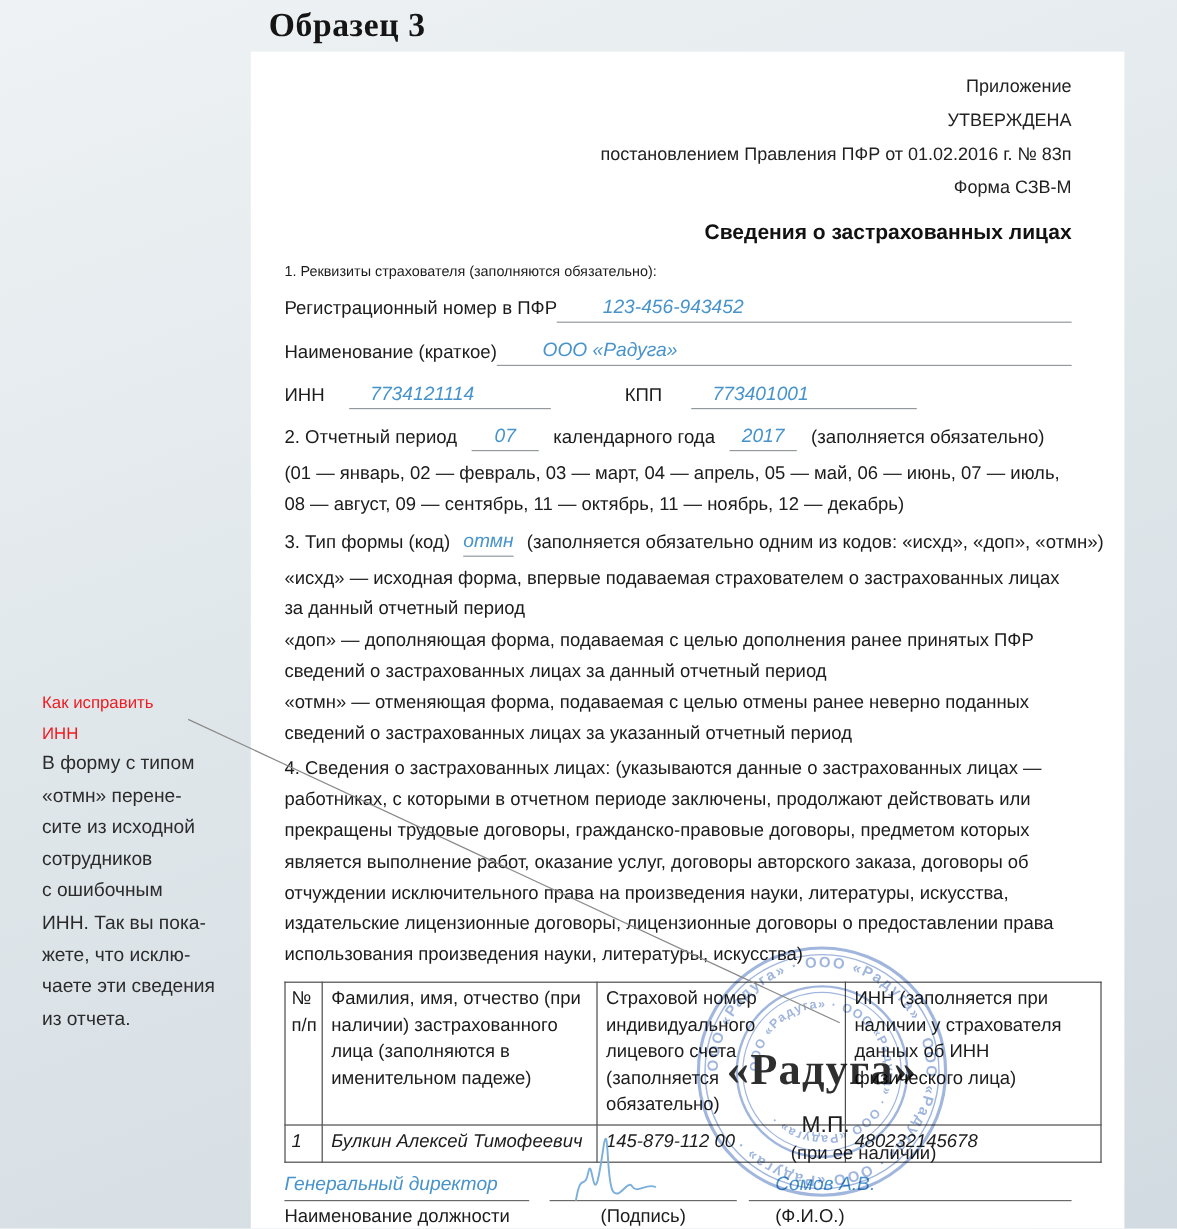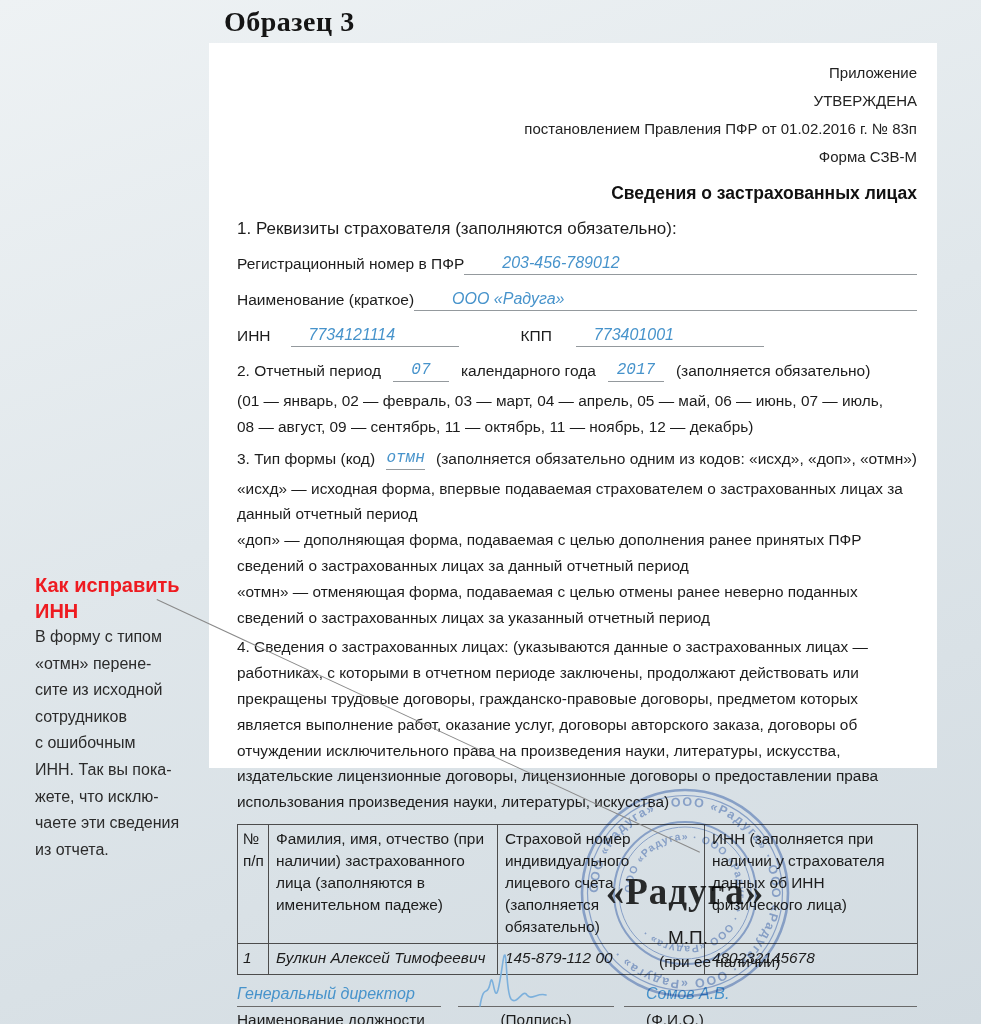--- a/index.html
+++ b/index.html
@@ -7,37 +7,37 @@
   .canvas {
     position:relative; width:981px; height:1024px; overflow:hidden;
     background:linear-gradient(160deg,#eef2f4 0%,#e0e7eb 45%,#d2dbe1 100%);
   }
   .sample-title {
     position:absolute; left:224px; top:6px;
     font-family:"Liberation Serif","DejaVu Serif",serif;
     font-size:28px; font-weight:bold; color:#151515; letter-spacing:.5px;
   }
   .page {
-    position:absolute; left:209px; top:43px; width:728px; height:725px;
-    background:#ffffff; padding:16px 20px 0 28px;
+    position:absolute; left:209px; top:43px; width:728px; height:981px;
+    background:#ffffff; padding:16px 44px 0 28px;
   }
   
   .doc-header { text-align:right; font-size:15px; line-height:28px; color:#222; }
   .doc-title  { margin-top:12px; text-align:right; font-size:17.5px; font-weight:bold; color:#111; }
-  .sec-heading{ margin-top:15px; font-size:17px; color:#1c1c1c; }
+  .sec-heading{ margin-top:15px; font-size:12px; color:#1c1c1c; }
   
   .fillin { color:#4793cb; font-style:italic; font-size:16px; }
   .field-row { display:flex; align-items:flex-end; margin-top:15px; font-size:15.5px; color:#1c1c1c; }
   .field-row .label { white-space:nowrap; padding-bottom:2px; }
   .uline { border-bottom:1.5px solid #94999d; padding:0 0 2px 0; }
   .grow { flex:1; }
   .pad-l { padding-left:38px; }
   .inline-row { display:flex; align-items:flex-end; margin-top:14px; font-size:15.5px; color:#1c1c1c; flex-wrap:nowrap; }
   .inline-row .label { padding-bottom:2px; white-space:nowrap; }
-  .slot { text-align:center; padding-bottom:2px; border-bottom:1.5px solid #94999d;font-family:Liberation Mono, monospace; }
+  .slot { text-align:center; padding-bottom:2px; border-bottom:1.5px solid #94999d; }
   .para { font-size:15.4px; line-height:25.8px; color:#1c1c1c; }
   .mt6 { margin-top:6px; } .mt4 { margin-top:4px; }
   
   .ins-table { margin-top:9px; border-collapse:collapse; width:681px; table-layout:fixed; }
   .ins-table th, .ins-table td {
     border:1px solid #4c4c4c; text-align:left; vertical-align:top;
     font-weight:normal; font-size:15.4px; line-height:22px; padding:3px 7px 5px 7px; color:#1c1c1c;
   }
   .ins-table .c0 { width:31px; padding-left:5px; padding-right:3px; }
   .ins-table .c1 { width:229px; }
@@ -59,21 +59,21 @@
     opacity:.82; mix-blend-mode:multiply; pointer-events:none; z-index:3;
   }
   .stamp-center {
     position:absolute; left:50%; top:84px; transform:translateX(-50%);
     font-family:"Liberation Serif","DejaVu Serif",serif; font-weight:bold;
     font-size:37px; color:#000000; white-space:nowrap; letter-spacing:1px;
   }
   .ring-text { fill:#8ba6d6; font-family:"Liberation Sans","DejaVu Sans",sans-serif; font-weight:bold; }
   
   .side-note { position:absolute; left:35px; top:572px; width:178px; z-index:6; }
-  .side-note .head { font-size:20px; font-weight:bold; color:#ee1b21; line-height:26px; }
+  .side-note .head { font-size:14px; font-weight:normal; color:#ee1b21; line-height:26px; }
   .side-note .line { font-size:16px; color:#2b2b2b; line-height:26.6px; }
   .side-note .line:first-of-type { margin-top:6px; }
   
   .anno-line {
     position:absolute; left:157px; top:599px; width:599px; height:0;
     border-top:1.2px solid #8a8a8a; transform:rotate(24.97deg); transform-origin:0 0; z-index:5;
   }
 </style>
 </head>
 <body>
@@ -90,21 +90,21 @@
       <div>постановлением Правления ПФР от 01.02.2016 г. № 83п</div>
       <div>Форма СЗВ-М</div>
     </div>
 
     <div class="doc-title">Сведения о застрахованных лицах</div>
 
     <div class="sec-heading">1. Реквизиты страхователя (заполняются обязательно):</div>
 
     <div class="field-row">
       <span class="label">Регистрационный номер в ПФР</span>
-      <span class="uline grow pad-l"><span class="fillin">203-456-789012</span></span>
+      <span class="uline grow pad-l"><span class="fillin">123-456-943452</span></span>
     </div>
 
     <div class="field-row">
       <span class="label">Наименование (краткое)</span>
       <span class="uline grow pad-l"><span class="fillin">ООО «Радуга»</span></span>
     </div>
 
     <div class="field-row">
       <span class="label">ИНН</span>
       <span class="uline" style="width:168px; margin-left:20px; text-align:left; padding-left:18px;"><span class="fillin">7734121114</span></span>

